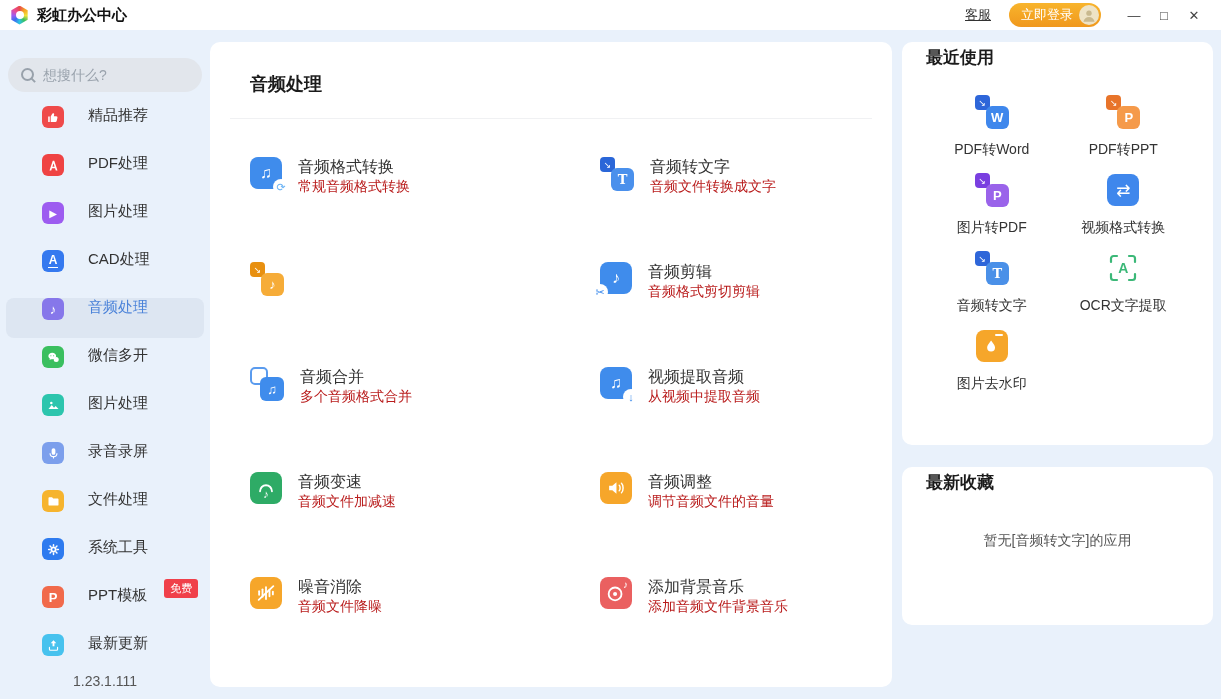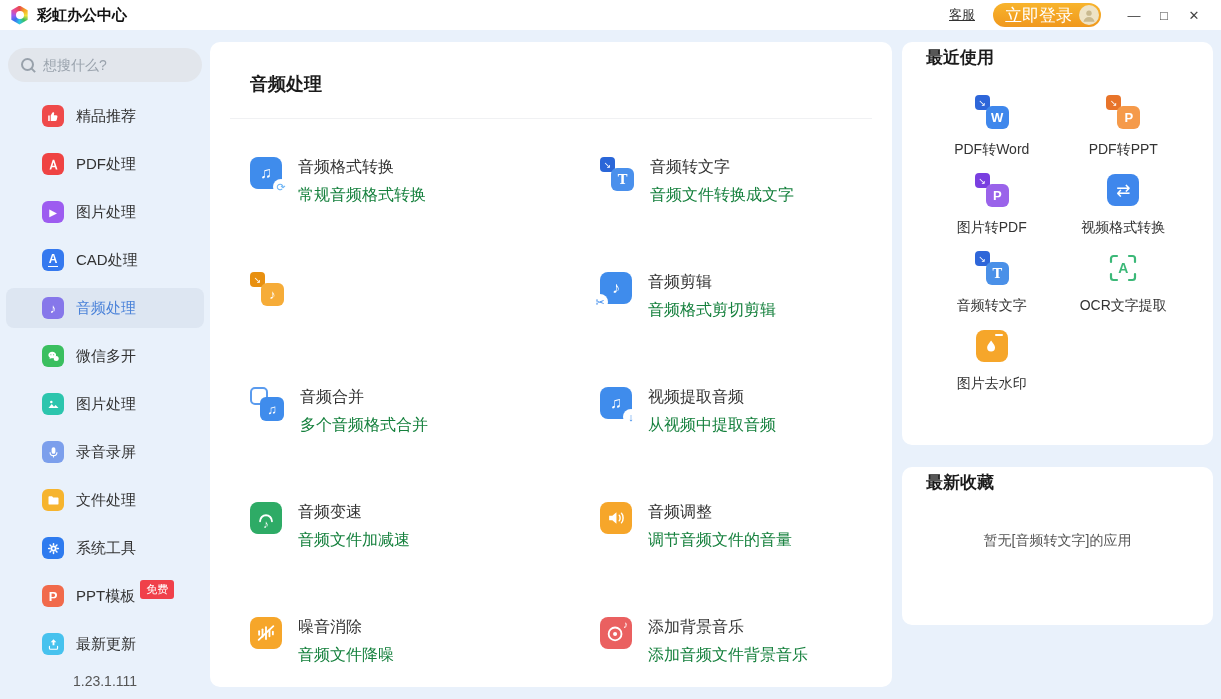--- a/index.html
+++ b/index.html
@@ -14,47 +14,47 @@
   .titlebar { position:absolute; top:0; left:0; right:0; height:30px; background:#fff; display:flex; align-items:center; z-index:5; }
   .logo { width:19px; height:19px; margin-left:10px; position:relative;
     background:conic-gradient(#e84c4c,#f5a623,#f2e23a,#3abf5f,#2cc5e0,#3a6ff0,#9d5cf0,#e84c9a,#e84c4c);
     clip-path:polygon(50% 0%,93% 25%,93% 75%,50% 100%,7% 75%,7% 25%); }
   .logo::after { content:""; position:absolute; left:5.5px; top:5.5px; width:8px; height:8px; background:#fff; border-radius:50%; }
   .app-title { font-size:15px; font-weight:bold; color:#111; margin-left:8px; }
   .tb-right { margin-left:auto; display:flex; align-items:center; }
   .support { font-size:13px; color:#333; text-decoration:underline; margin-right:18px; cursor:pointer; }
   .login-pill { height:24px; border-radius:12px; background:linear-gradient(180deg,#f8b42c,#f0981d);
     display:flex; align-items:center; padding:0 2px 0 12px; cursor:pointer; }
-  .login-pill .lbl { color:#fff; font-size:17px; margin-right:6px; }
+  .login-pill .lbl { color:#fff; font-size:13px; margin-right:6px; }
   .avatar { width:20px; height:20px; border-radius:50%; background:#eee3c6; display:flex; align-items:center; justify-content:center; overflow:hidden; }
   .win-btns { display:flex; align-items:center; margin:0 12px 0 18px; }
   .win-btn { width:30px; text-align:center; font-size:13px; color:#444; cursor:pointer; }
   
   .sidebar { position:absolute; top:30px; left:0; width:210px; bottom:0; }
-  .search-box { margin:18px 8px 14px 8px; height:34px; border-radius:17px; background:#e2e6ec; display:flex; align-items:center; }
+  .search-box { margin:28px 8px 14px 8px; height:34px; border-radius:17px; background:#e2e6ec; display:flex; align-items:center; }
   .mag { width:14px; height:14px; position:relative; margin:0 8px 0 13px; }
   .mag::before { content:""; position:absolute; width:9px; height:9px; border:2px solid #98a1ab; border-radius:50%; left:0; top:0; }
   .mag::after { content:""; position:absolute; width:2px; height:6px; background:#98a1ab; transform:rotate(-45deg); left:10.5px; top:8.5px; }
   .search-box input { border:none; outline:none; background:transparent; font-size:14px; color:#555; width:150px; font-family:inherit; }
   .search-box input::placeholder { color:#9aa3ad; }
-  .side-item { height:40px; margin:0 6px 8px 6px; border-radius:8px; display:flex; align-items:center; padding-left:36px; font-size:15px; color:#333; cursor:pointer; }
+  .side-item { height:40px; margin:0 6px 8px 6px; border-radius:8px; display:flex; align-items:flex-start; padding-left:36px; font-size:15px; color:#333; cursor:pointer;gap:12px; }
   .side-item.selected { background:#dde6f2; color:#4a82d9; }
   .side-icon { width:22px; height:22px; border-radius:6px; margin-right:12px; display:flex; align-items:center; justify-content:center; color:#fff; flex:none; font-size:13px; }
   .side-icon svg { width:15px; height:15px; }
   .cad-a { font-size:12px; font-weight:bold; border-bottom:1.5px solid #fff; line-height:12px; padding:0 1px 1px 1px; }
   .free-badge { color:#fff; font-size:11px; padding:2px 6px; border-radius:3px; margin-left:5px; transform:translateY(-7px); }
   .version { position:absolute; bottom:10px; left:0; width:210px; text-align:center; font-size:14px; color:#555; }
   
   .main-card { position:absolute; left:210px; top:42px; width:682px; height:645px; background:#fff; border-radius:10px; padding:0 40px; }
   .main-title { margin-top:30px; font-size:18px; font-weight:bold; color:#1b1b1b; }
   .main-divider { border-bottom:1px solid #f0f1f3; margin:22px -20px 0 -20px; }
   .features { margin-top:38px; display:grid; grid-template-columns:350px 1fr; row-gap:66px; }
   .feature { display:flex; gap:16px; cursor:pointer; align-items:flex-start; }
   .f-title { font-size:16px; color:#333; }
-  .f-sub { font-size:16px; color:#15803d; margin-top:7px; }
+  .f-sub { font-size:14px; color:#b91c1c; }
   
   .sq32 { width:32px; height:32px; border-radius:8px; color:#fff; display:flex; align-items:center; justify-content:center; font-size:16px; position:relative; flex:none; }
   .sq32 svg { width:22px; height:22px; }
   .badge-br,.badge-bl { position:absolute; width:16px; height:16px; background:#fff; border-radius:50%; font-size:11px; line-height:16px; text-align:center; right:-7px; bottom:-6px; }
   .badge-bl { left:-8px; right:auto; }
   
   .conv2 { width:34px; height:34px; position:relative; flex:none; }
   .conv2 .sm { position:absolute; left:0; top:0; width:15px; height:15px; border-radius:4px; color:#fff; font-size:9px; display:flex; align-items:center; justify-content:center; }
   .conv2 .lg { position:absolute; right:0; bottom:0; width:23px; height:23px; border-radius:6px; color:#fff; font-weight:bold; font-size:13px; display:flex; align-items:center; justify-content:center; }
   .serif { font-family:"DejaVu Serif","Liberation Serif",serif; }

